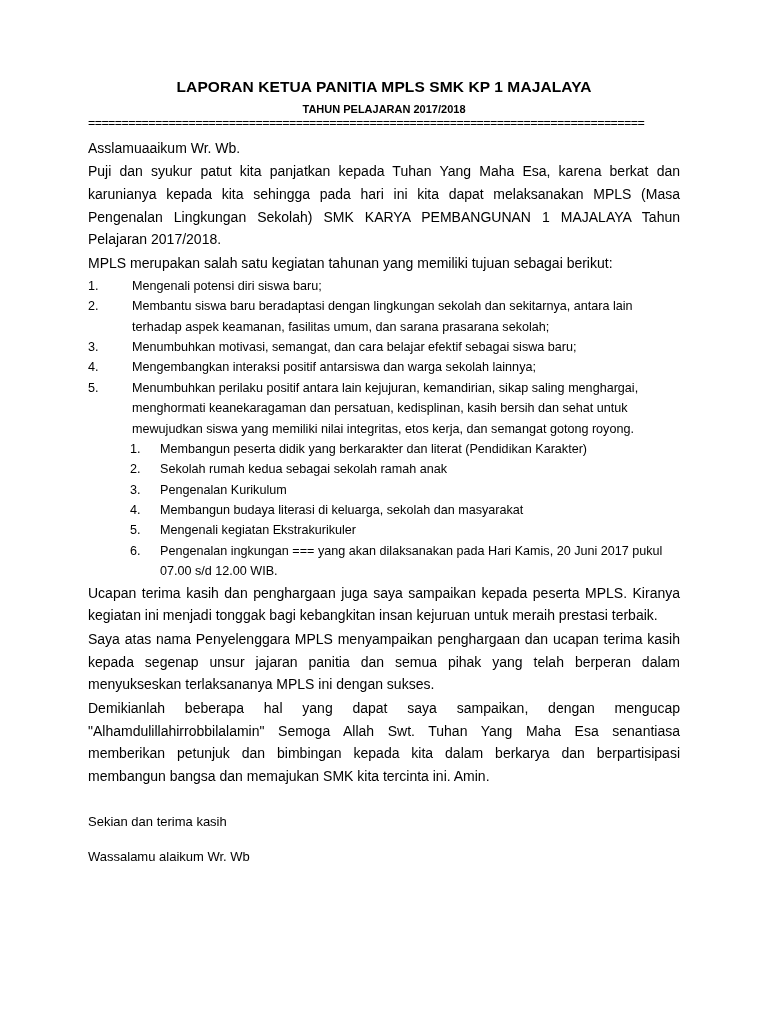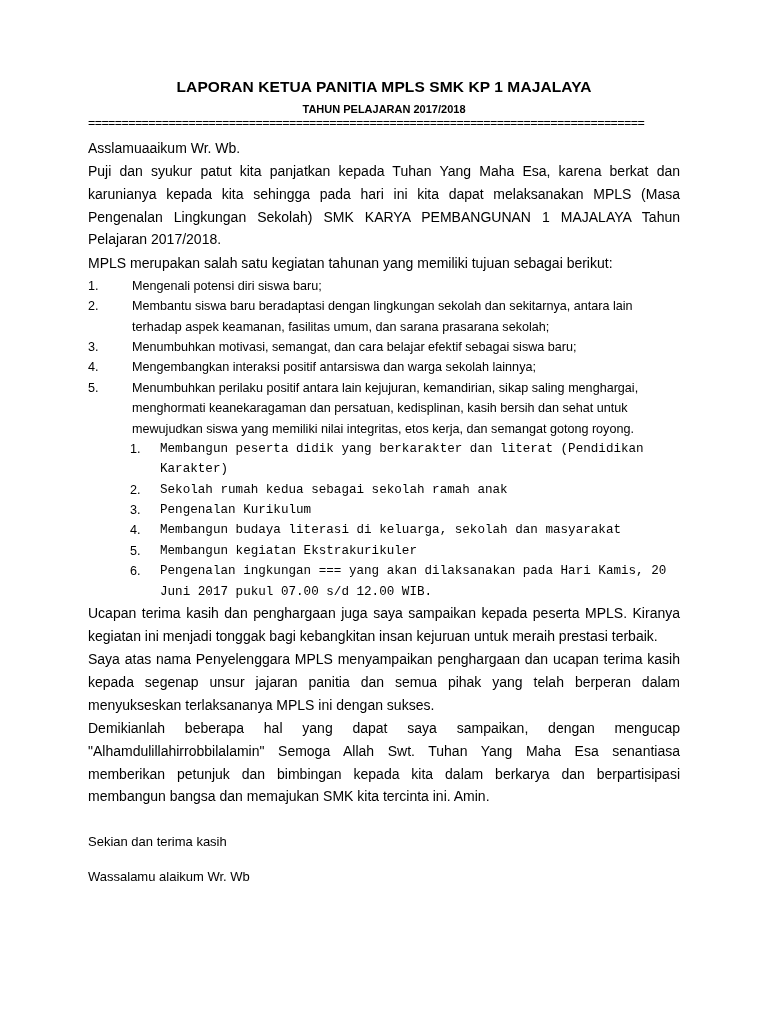--- a/index.html
+++ b/index.html
@@ -80,21 +80,20 @@
     line-height: 1.62;
   }
   .numlist2 li .num {
     width: 30px;
     flex: 0 0 30px;
     text-align: left;
     padding-left: 42px;
   }
   .numlist2 li .txt {
     flex: 1 1 auto;
-    font-family: Liberation Mono, monospace;
   }
   .spacer-md { height: 14px; }
   .spacer-lg { height: 22px; }
   .closing {
     font-size: 13px;
     line-height: 1.62;
     margin: 0;
   }
 </style>
 </head>
@@ -146,21 +145,21 @@
     <li>
       <span class="num">3.</span>
       <span class="txt">Pengenalan Kurikulum</span>
     </li>
     <li>
       <span class="num">4.</span>
       <span class="txt">Membangun budaya literasi di keluarga, sekolah dan masyarakat</span>
     </li>
     <li>
       <span class="num">5.</span>
-      <span class="txt">Membangun kegiatan Ekstrakurikuler</span>
+      <span class="txt">Mengenali kegiatan Ekstrakurikuler</span>
     </li>
     <li>
       <span class="num">6.</span>
       <span class="txt">Pengenalan ingkungan === yang akan dilaksanakan pada Hari Kamis, 20 Juni 2017 pukul 07.00 s/d 12.00 WIB.</span>
     </li>
   </ul>
 
   <div class="para just">Ucapan terima kasih dan penghargaan juga saya sampaikan kepada peserta MPLS. Kiranya kegiatan ini menjadi tonggak bagi kebangkitan insan kejuruan untuk meraih prestasi terbaik.</div>
   <div class="para just">Saya atas nama Penyelenggara MPLS menyampaikan penghargaan dan ucapan terima kasih kepada segenap unsur jajaran panitia dan semua pihak yang telah berperan dalam menyukseskan terlaksananya MPLS ini dengan sukses.</div>
   <div class="para just">Demikianlah beberapa hal yang dapat saya sampaikan, dengan mengucap "Alhamdulillahirrobbilalamin" Semoga Allah Swt. Tuhan Yang Maha Esa senantiasa memberikan petunjuk dan bimbingan kepada kita dalam berkarya dan berpartisipasi membangun bangsa dan memajukan SMK kita tercinta ini. Amin.</div>

